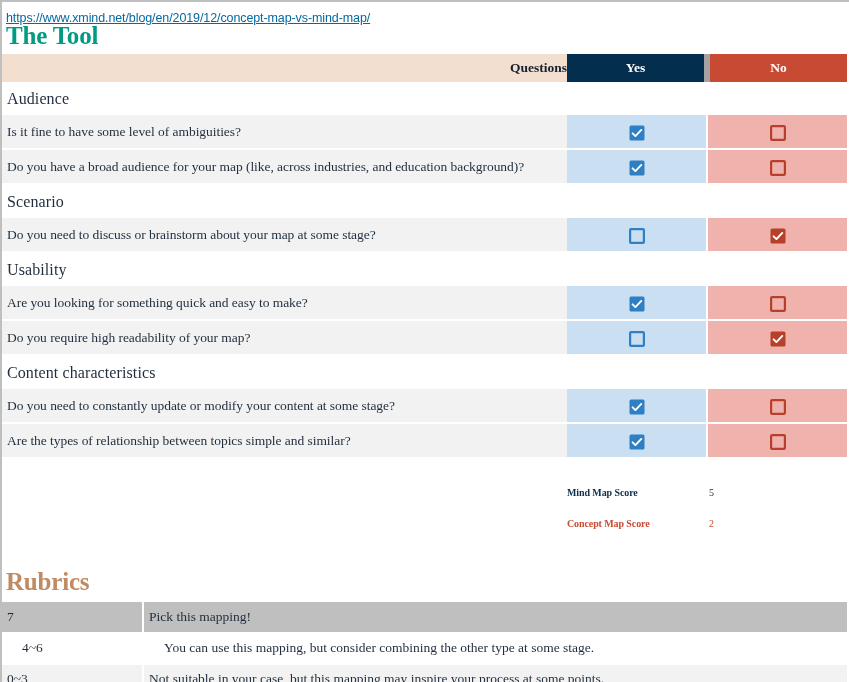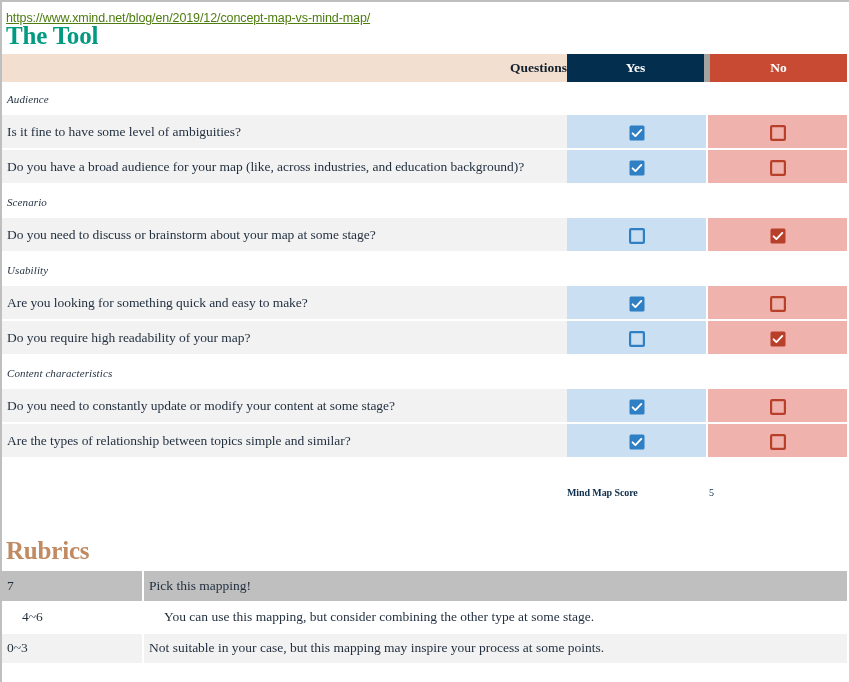--- a/index.html
+++ b/index.html
@@ -27,21 +27,21 @@
 
   
   .url-line {
     padding: 6px 0 2px 4px;
     height: 20px;
     box-sizing: border-box;
   }
   .url-link {
     font-family: "Liberation Sans", "DejaVu Sans", sans-serif;
     font-size: 12.5px;
-    color: #4d7c0f;
+    color: #0369a1;
     text-decoration: underline;
     letter-spacing: -0.1px;
     white-space: nowrap;
   }
 
   
   .title-tool {
     font-family: "Liberation Serif", "DejaVu Serif", serif;
     font-weight: bold;
     font-size: 25px;
@@ -98,22 +98,21 @@
     text-align: center;
     height: 27px;
     box-sizing: border-box;
   }
 
   tr.section-row td {
     background: #ffffff;
     height: 31px;
   }
   .section-label {
-    font-style: italic;
-    font-size: 11px;
+    font-size: 16px;
     color: #1f2d3d;
     padding-left: 5px;
     letter-spacing: 0.1px;
   }
 
   tr.q-row td.qtext {
     background: #F2F2F2;
     font-size: 13.5px;
     color: #1f2d3d;
     padding: 5px 6px 5px 5px;
@@ -308,20 +307,24 @@
                 <rect x="1.1" y="1.1" width="13.8" height="13.8" rx="1" fill="none" stroke="#B8402B" stroke-width="2.2"></rect>
               </svg></span></td>
         </tr>
       </tbody>
   </table>
 
   <div class="scores">
     <div class="score-row">
       <span class="score-label mind">Mind Map Score</span>
       <span class="score-value mind">5</span>
+    </div>
+    <div class="score-row">
+      <span class="score-label concept">Concept Map Score</span>
+      <span class="score-value concept">2</span>
     </div>
   </div>
 
   <div class="rubrics-wrap">
     <div class="title-rubrics">Rubrics</div>
     <table class="rubrics">
       <colgroup>
           <col class="r-a">
           <col class="r-b">
         </colgroup>

